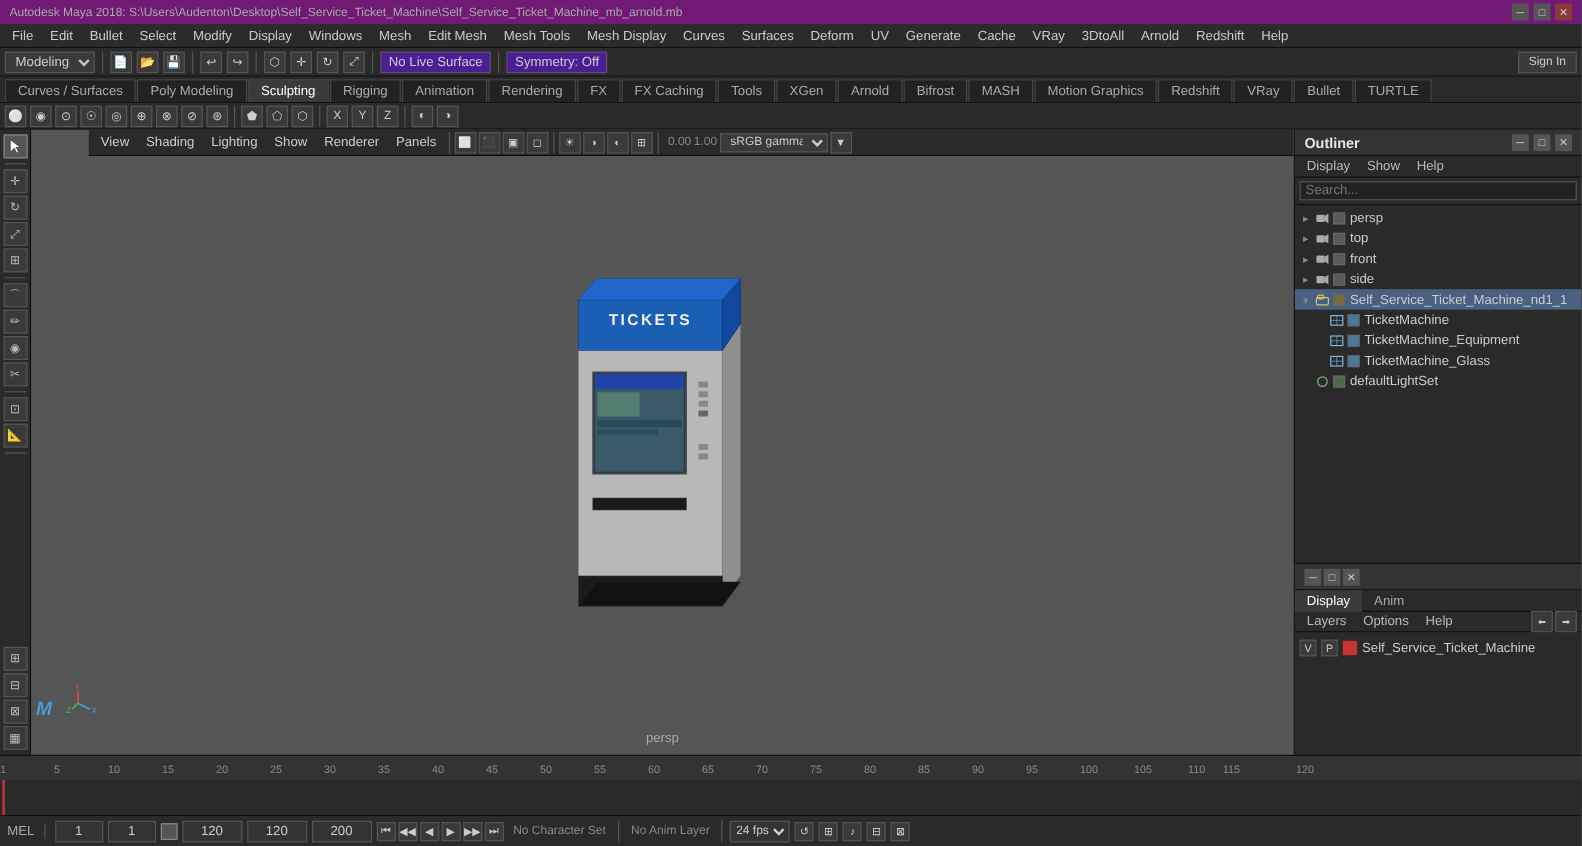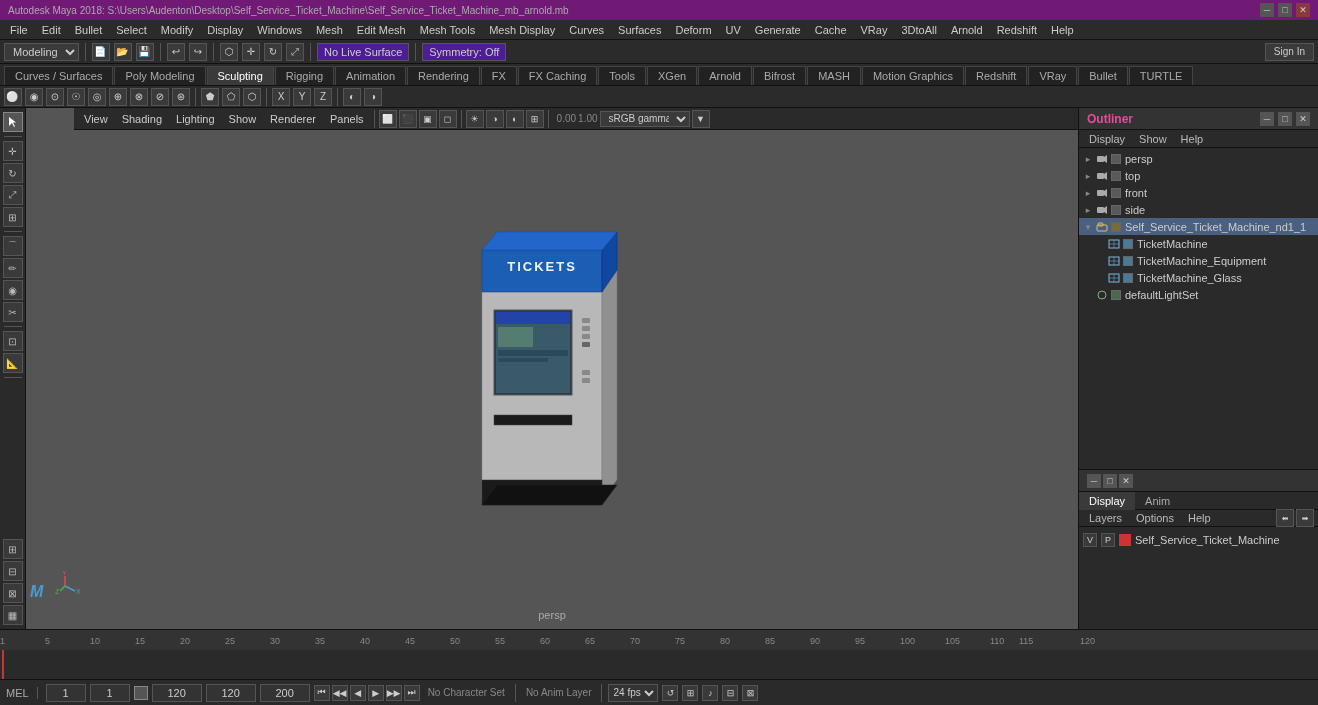--- a/index.html
+++ b/index.html
@@ -205,21 +205,21 @@
       background: #333;
       height: 22px;
       display: flex;
       align-items: center;
       justify-content: space-between;
       padding: 0 8px;
       border-bottom: 1px solid #111;
     }
     #outliner-header .panel-title {
       font-size: 12px;
-      color: #ec4899;
+      color: #e5e5e5;
       font-weight: bold;
     }
     #outliner-header .panel-controls {
       display: flex; gap: 4px;
     }
     .panel-btn {
       width: 14px; height: 14px;
       background: #555;
       display: flex; align-items: center; justify-content: center;
       font-size: 9px; cursor: pointer; color: #ccc;
@@ -694,20 +694,23 @@
         <div class="panel-controls">
           <div class="panel-btn">─</div>
           <div class="panel-btn">□</div>
           <div class="panel-btn">✕</div>
         </div>
       </div>
       <div id="outliner-menu">
         <span class="outliner-menu-item">Display</span>
         <span class="outliner-menu-item">Show</span>
         <span class="outliner-menu-item">Help</span>
+      </div>
+      <div id="outliner-search">
+        <input type="text" placeholder="Search..." style="">
       </div>
       <div id="outliner-tree">
           <div class="tree-item">
             <span class="tree-expand">▸</span>
             <span class="tree-icon">
               <svg width="12" height="10" viewBox="0 0 12 10">
                 <rect x="1" y="2" width="7" height="6" fill="#aaa" rx="1"></rect>
                 <polygon points="8,3 11,1 11,9 8,7" fill="#aaa"></polygon>
               </svg>
             </span>

